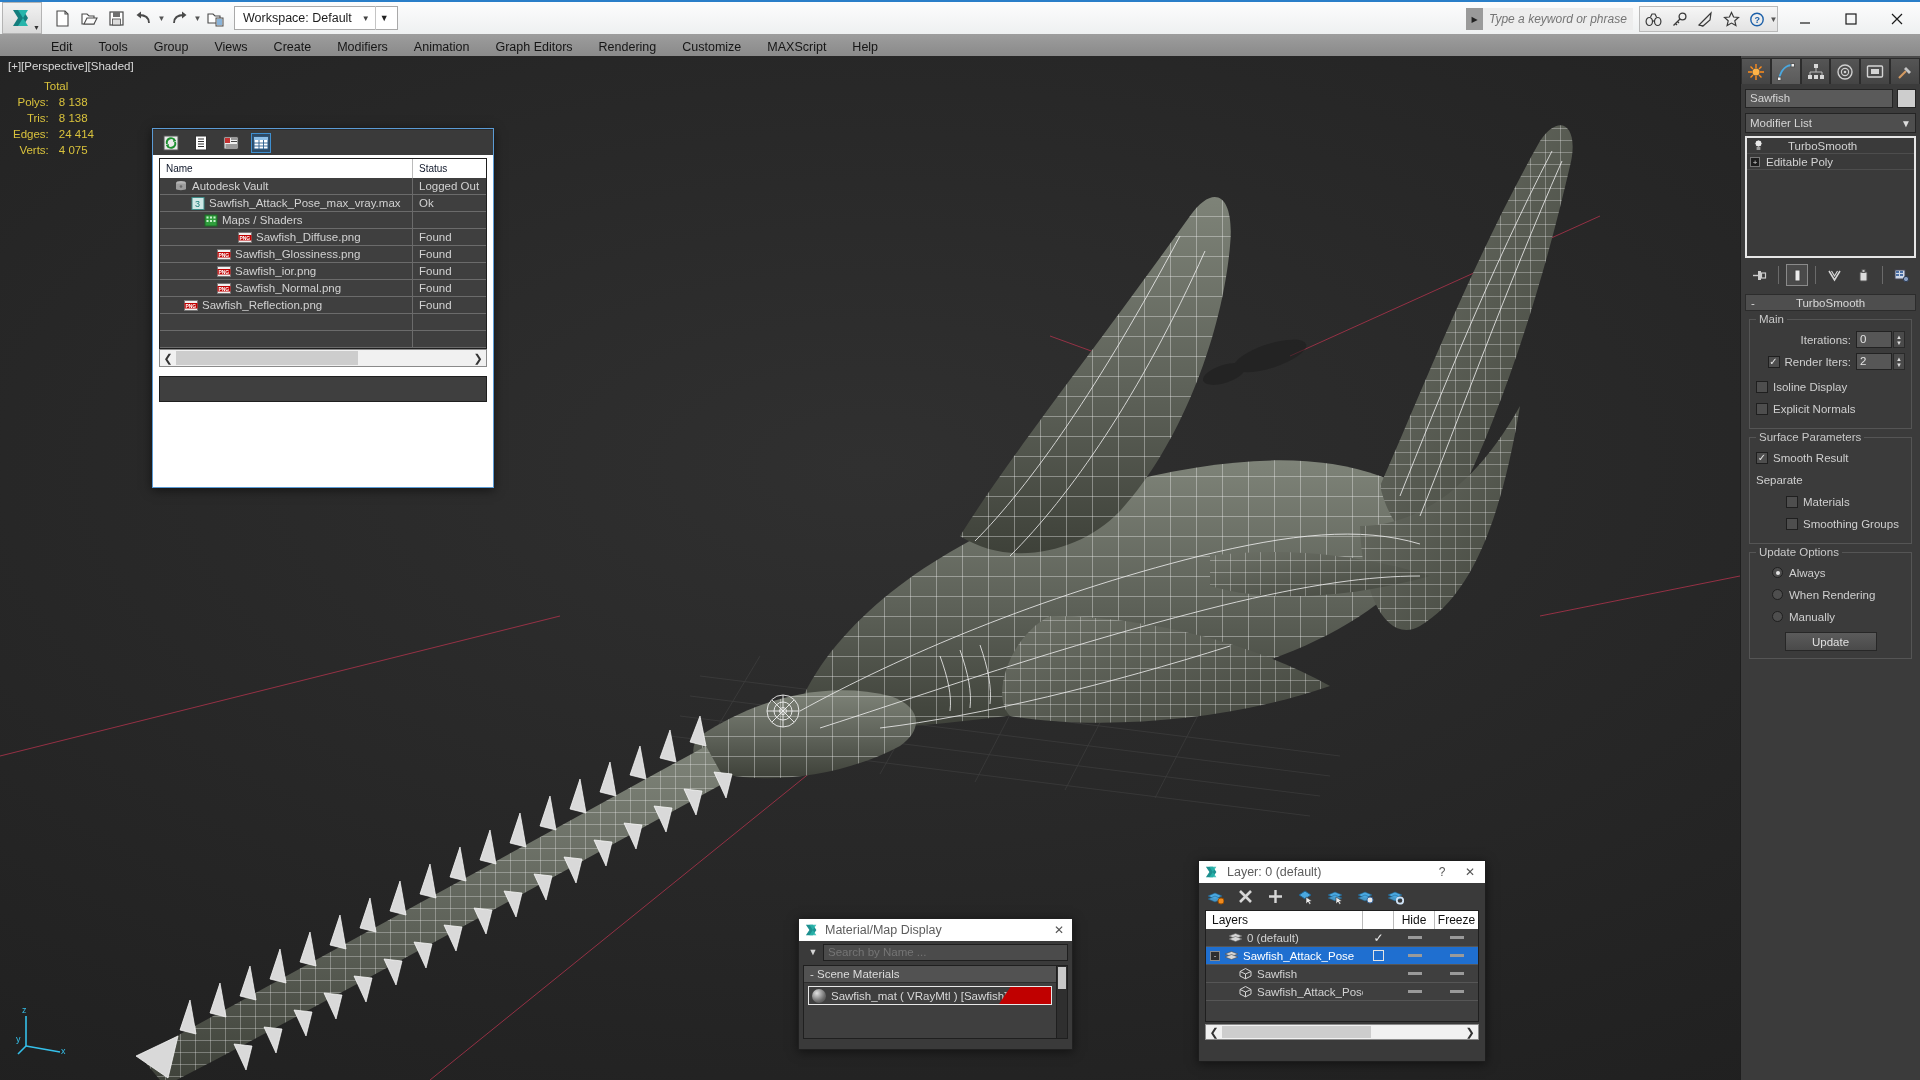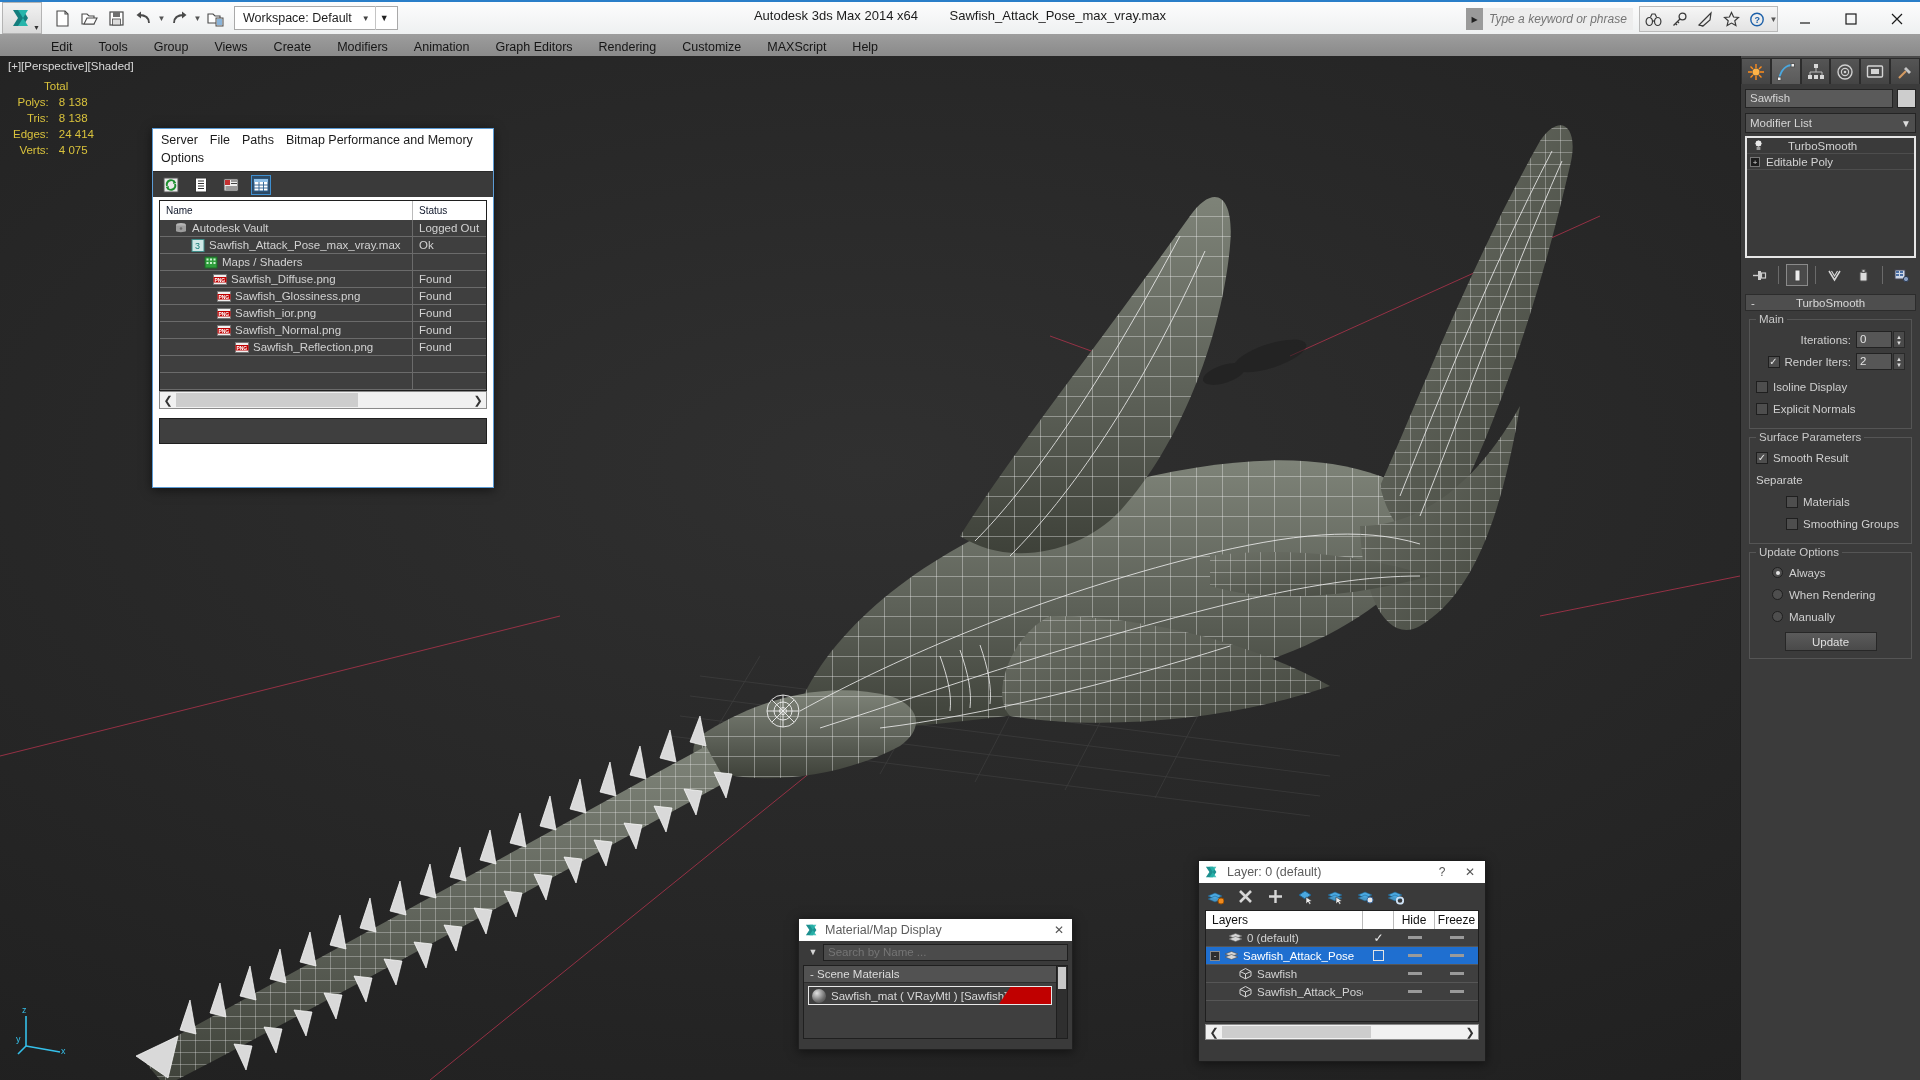--- a/index.html
+++ b/index.html
@@ -748,31 +748,20 @@
         <div class="row" style="padding-left:16px">
           <span class="rad"></span>
           <span>Manually</span>
         </div>
         <div class="btn-update">Update</div>
       </div>
     </div>
   </div>
 
   <div id="assetTracking" class="dialog">
-    <div class="at-menu">
-      <div class="at-menu-row">
-        <span class="at-mi">Server</span>
-        <span class="at-mi">File</span>
-        <span class="at-mi">Paths</span>
-        <span class="at-mi">Bitmap Performance and Memory</span>
-      </div>
-      <div class="at-menu-row">
-        <span class="at-mi">Options</span>
-      </div>
-    </div>
     <div class="at-toolbar">
       <span class="at-tb-btn">
         <svg viewBox="0 0 16 16">
             <rect x="1" y="1" width="14" height="14" fill="#eaeaea" stroke="#555"></rect>
             <path d="M4 9 A4 4 0 0 1 12 6" stroke="#1d8f2f" stroke-width="2" fill="none"></path>
             <path d="M11 3 L13 6 L10 7 Z" fill="#1d8f2f"></path>
             <path d="M12 7 A4 4 0 0 1 4 10" stroke="#1d8f2f" stroke-width="2" fill="none"></path>
             <path d="M5 13 L3 10 L6 9 Z" fill="#1d8f2f"></path>
           </svg>
       </span>
@@ -851,21 +840,21 @@
                   <rect x="9.5" y="6" width="2" height="2"></rect>
                 </g>
               </svg>
           </span>
           <span>Maps / Shaders</span>
         </div>
         <div class="c2"></div>
       </div>
 
       <div class="at-row">
-        <div class="c1" style="padding-left:53px">
+        <div class="c1" style="padding-left:78px">
           <span class="ric">
             <svg viewBox="0 0 14 13">
                 <rect x="0.5" y="1.5" width="13" height="10" fill="#f0f0f0" stroke="#777"></rect>
                 <rect x="0.5" y="4" width="13" height="5.5" fill="#c00000"></rect>
                 <text x="1.4" y="8.6" font-size="5" font-family="Liberation Sans, sans-serif" fill="#fff" font-weight="bold">PNG</text>
               </svg>
           </span>
           <span>Sawfish_Diffuse.png</span>
         </div>
         <div class="c2">Found</div>
@@ -907,21 +896,21 @@
                 <rect x="0.5" y="4" width="13" height="5.5" fill="#c00000"></rect>
                 <text x="1.4" y="8.6" font-size="5" font-family="Liberation Sans, sans-serif" fill="#fff" font-weight="bold">PNG</text>
               </svg>
           </span>
           <span>Sawfish_Normal.png</span>
         </div>
         <div class="c2">Found</div>
       </div>
 
       <div class="at-row">
-        <div class="c1" style="padding-left:75px">
+        <div class="c1" style="padding-left:24px">
           <span class="ric">
             <svg viewBox="0 0 14 13">
                 <rect x="0.5" y="1.5" width="13" height="10" fill="#f0f0f0" stroke="#777"></rect>
                 <rect x="0.5" y="4" width="13" height="5.5" fill="#c00000"></rect>
                 <text x="1.4" y="8.6" font-size="5" font-family="Liberation Sans, sans-serif" fill="#fff" font-weight="bold">PNG</text>
               </svg>
           </span>
           <span>Sawfish_Reflection.png</span>
         </div>
         <div class="c2">Found</div>
@@ -1209,24 +1198,20 @@
             </g>
           </svg>
       </span>
       <span class="ws-box">
         <span class="ws-text">Workspace: Default</span>
         <span class="ws-arrow">▼</span>
         <span class="ws-drop">▼</span>
       </span>
     </div>
 
-    <div class="title-center">
-      <span>Autodesk 3ds Max  2014 x64</span>
-      <span>Sawfish_Attack_Pose_max_vray.max</span>
-    </div>
 
     <div class="tb-right">
       <div class="search-wrap">
         <span class="search-tri">▶</span>
         <input class="search-input" placeholder="Type a keyword or phrase" style="">
       </div>
       <div class="icon-grp">
         <span class="ibtn">
           <svg viewBox="0 0 17 17">
               <g fill="none" stroke="#3a3a3a" stroke-width="1.2">

